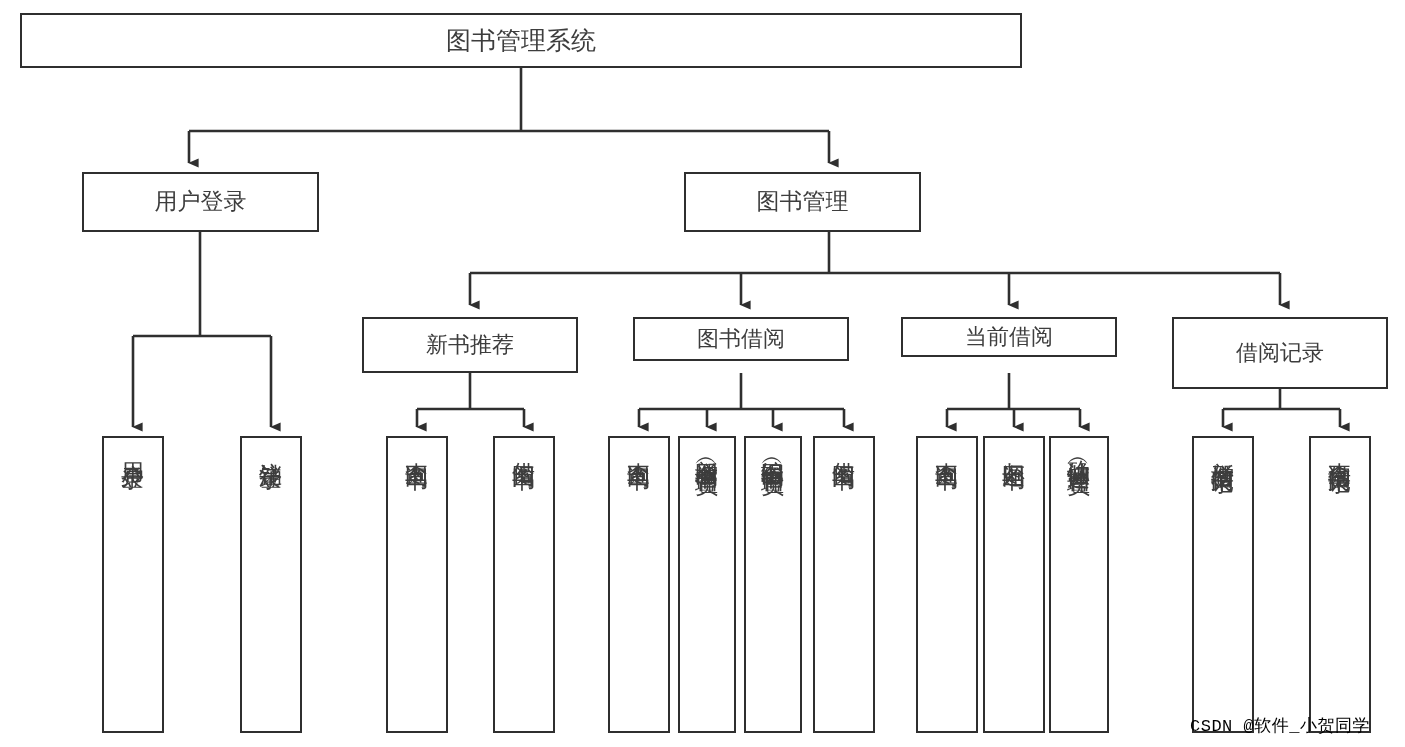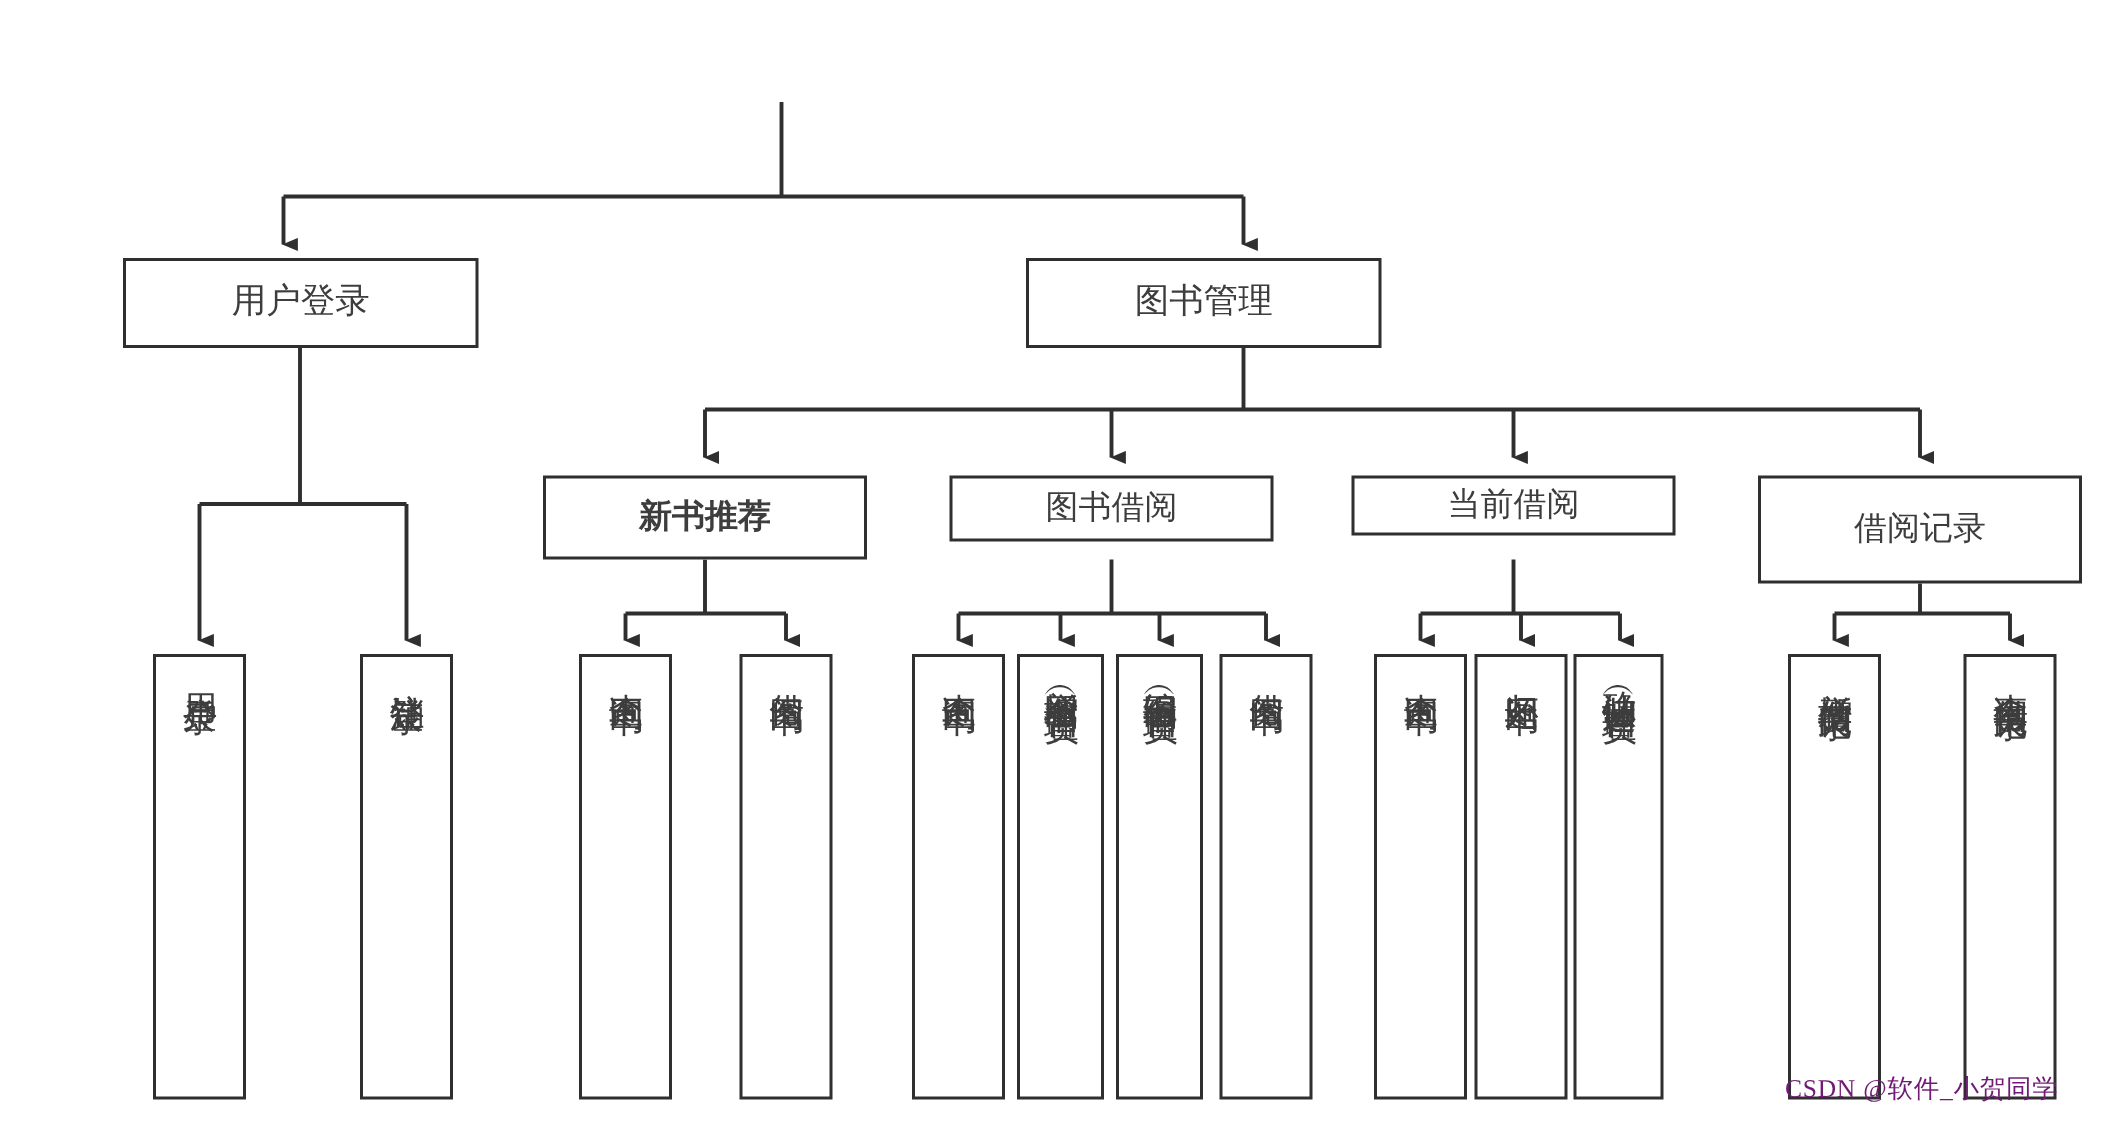--- a/index.html
+++ b/index.html
@@ -63,25 +63,25 @@
     white-space: nowrap;
   }
   .node.leaf.tall-text {
     padding-top: 4px;
   }
   .watermark {
     position: absolute;
     left: 1190px;
     top: 714px;
     font-size: 17px;
-    color: #701a75;
+    color: #000000;
     letter-spacing: 0.5px;
     z-index: 5;
     white-space: nowrap;
-    font-family: Liberation Serif, serif;
+    font-family: Liberation Mono, monospace;
   }
 </style>
 </head>
 <body>
 
 <div id="canvas">
 
   <svg id="edges" viewBox="0 0 1405 747" xmlns="http://www.w3.org/2000/svg">
     <defs>
       <marker id="arr" markerWidth="10" markerHeight="11" refX="4.6" refY="9.6" orient="auto" markerUnits="userSpaceOnUse">
@@ -128,30 +128,33 @@
       <path d="M1014,409 L1014,427" marker-end="url(#arr)"></path>
       <path d="M1080,409 L1080,427" marker-end="url(#arr)"></path>
 
       <path d="M1280,373 L1280,409"></path>
       <path d="M1223,409 L1340,409"></path>
       <path d="M1223,409 L1223,427" marker-end="url(#arr)"></path>
       <path d="M1340,409 L1340,427" marker-end="url(#arr)"></path>
     </g>
   </svg>
 
+  <div class="node root" style="left:20px; top:13px; width:1002px; height:55px;">
+    <span class="label">图书管理系统</span>
+  </div>
 
   <div class="node level1" style="left:82px; top:172px; width:237px; height:60px;">
     <span class="label">用户登录</span>
   </div>
 
   <div class="node level1" style="left:684px; top:172px; width:237px; height:60px;">
     <span class="label">图书管理</span>
   </div>
 
-  <div class="node level2" style="left:362px; top:317px; width:216px; height:56px;font-weight:bold;">
+  <div class="node level2" style="left:362px; top:317px; width:216px; height:56px;">
     <span class="label">新书推荐</span>
   </div>
 
   <div class="node level2" style="left:633px; top:317px; width:216px; height:44px;">
     <span class="label">图书借阅</span>
   </div>
 
   <div class="node level2" style="left:901px; top:317px; width:216px; height:40px;">
     <span class="label">当前借阅</span>
   </div>

